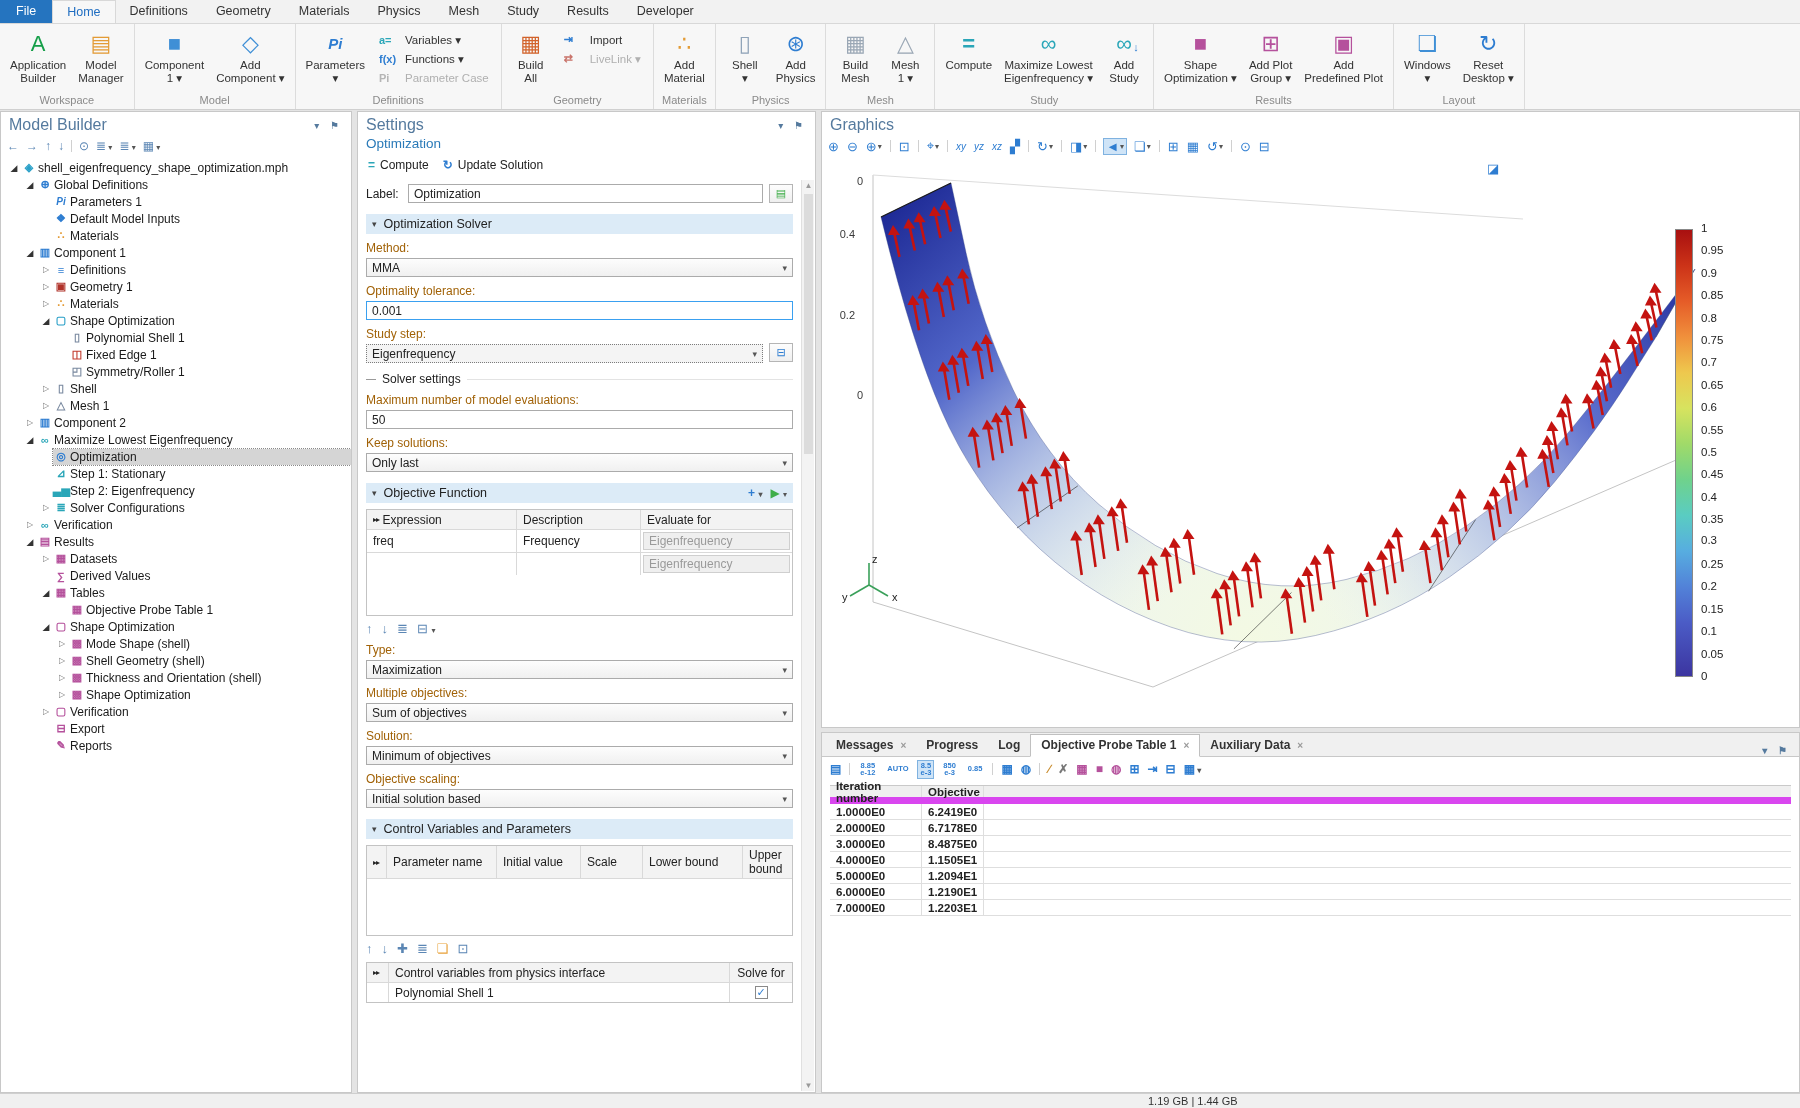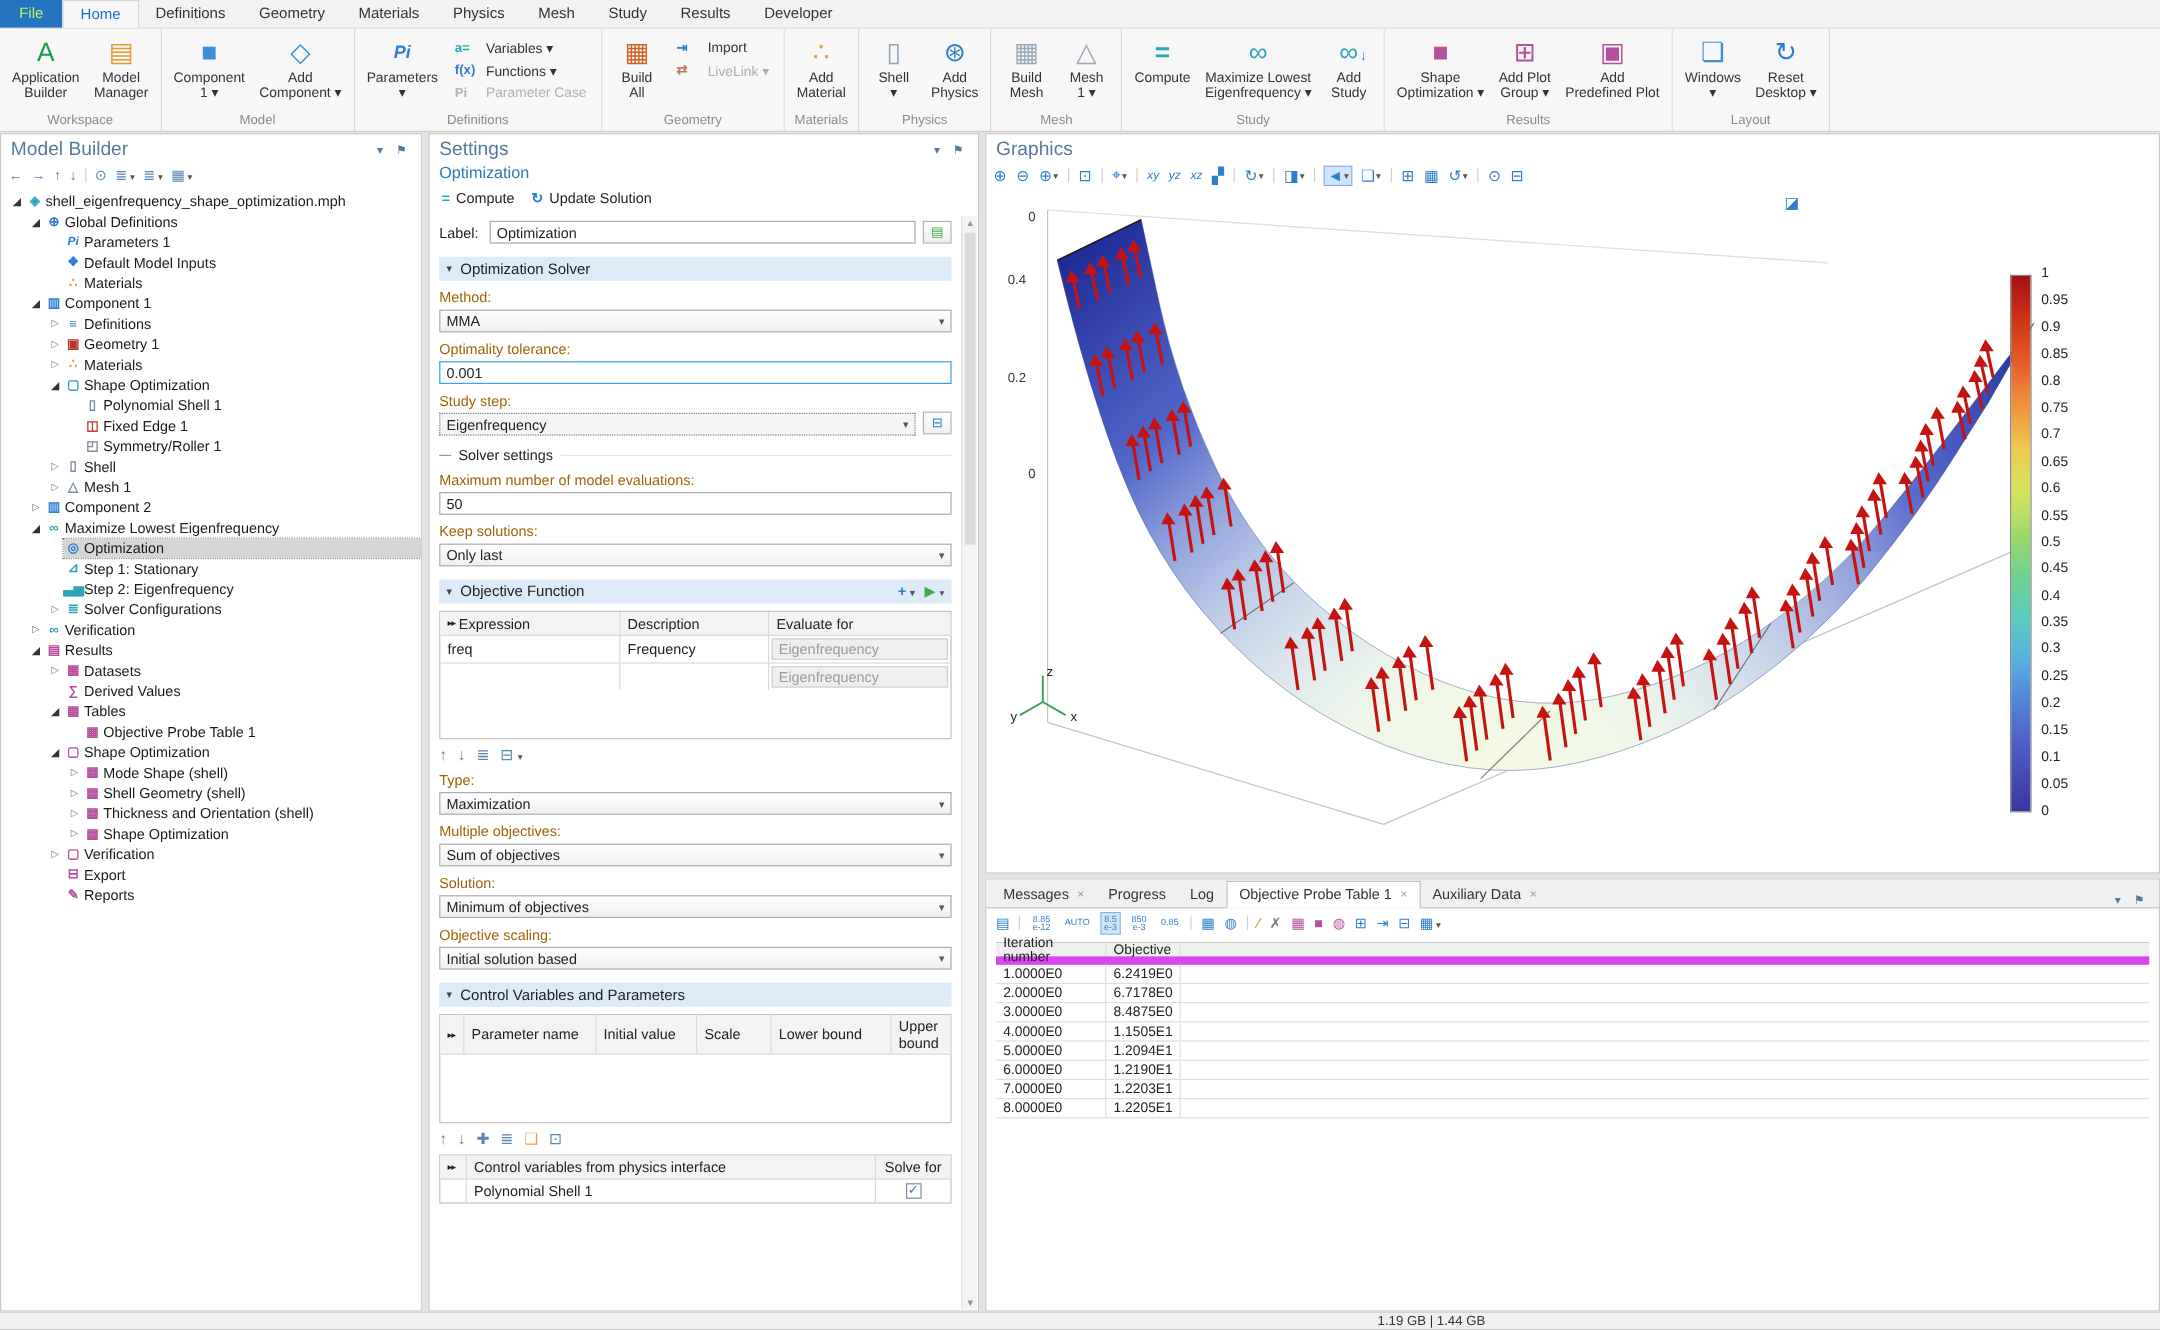--- a/index.html
+++ b/index.html
@@ -3,21 +3,21 @@
 <meta charset="utf-8">
 <style>
   * { margin:0; padding:0; box-sizing:border-box; }
   html,body { background:#9a9a9a; }
   #app { position:relative; width:1800px; height:1108px; background:#e4e4e4;
          font-family:"Liberation Sans", sans-serif; font-size:12px; color:#222; overflow:hidden; }
 
   
   #menubar { height:24px; background:#f2f2f2; border-bottom:1px solid #d8d8d8; display:flex; align-items:stretch; }
   .mtab { padding:4px 14px; font-size:12.5px; color:#333; cursor:default; }
-  .mtab.file { background:#2574bf; color:#bef264; padding:4px 16px; }
+  .mtab.file { background:#2574bf; color:#ffffff; padding:4px 16px; }
   .mtab.active { background:#f7f7f7; color:#1f6dc1; border:1px solid #d8d8d8; border-bottom:none; }
 
   
   #ribbon { height:86px; background:#f7f7f7; border-bottom:1px solid #d0d0d0; display:flex; align-items:stretch; }
   .rgroup { display:flex; flex-direction:column; border-right:1px solid #dcdcdc; padding:2px 4px 0 4px; }
   .rbody { flex:1; display:flex; align-items:stretch; }
   .rcaption { height:15px; text-align:center; font-size:11px; color:#8a8a8a; }
   .rbtn { display:flex; flex-direction:column; align-items:center; justify-content:flex-start;
           padding:3px 6px 1px 6px; min-width:50px; cursor:default; border-radius:2px; }
   .ricon { height:30px; display:flex; align-items:center; justify-content:center; font-size:22px; line-height:28px; position:relative; }
@@ -30,21 +30,21 @@
 
   
   #main { position:absolute; top:111px; left:0; right:0; bottom:15px; display:flex; }
   .vsplit { width:5px; background:#e4e4e4; }
   .hsplit { height:4px; background:#e4e4e4; }
   .panel { background:#fff; border:1px solid #c8c8c8; }
   #mb { width:352px; display:flex; flex-direction:column;justify-content:center; }
   #settings { width:459px; display:flex; flex-direction:column; position:relative; }
   #rightcol { flex:1; display:flex; flex-direction:column; }
   #graphics { height:617px; position:relative; }
-  #bottom { flex:1; display:flex; flex-direction:column; }
+  #bottom { flex:1; display:flex; flex-direction:column;font-weight:bold; }
 
   .phead { height:24px; display:flex; align-items:center; padding:2px 8px 0 8px; }
   .ptitle { font-size:16px; color:#557a9e; }
   .phicons { margin-left:auto; color:#557a9e; font-size:10px; letter-spacing:4px; }
 
   
   #mb-toolbar { height:20px; display:flex; align-items:center; padding:0 6px; gap:7px; }
   .tbi { color:#5b86b4; font-size:12px; cursor:default; }
   .tbi .da { font-size:8px; color:#555; }
   .tsep { width:1px; height:12px; background:#d0d0d0; }
@@ -1115,25 +1115,20 @@
             <div class="prow">
               <div class="pc c1">6.0000E0</div>
               <div class="pc c2">1.2190E1</div>
               <div class="pc fill"></div>
             </div>
             <div class="prow">
               <div class="pc c1">7.0000E0</div>
               <div class="pc c2">1.2203E1</div>
               <div class="pc fill"></div>
             </div>
-            <div class="prow">
-              <div class="pc c1">8.0000E0</div>
-              <div class="pc c2">1.2205E1</div>
-              <div class="pc fill"></div>
-            </div>
           </div>
       </div>
     </div>
   </div>
 
   <div id="statusbar">
     <span>1.19 GB | 1.44 GB</span>
   </div>
 </div>
 

